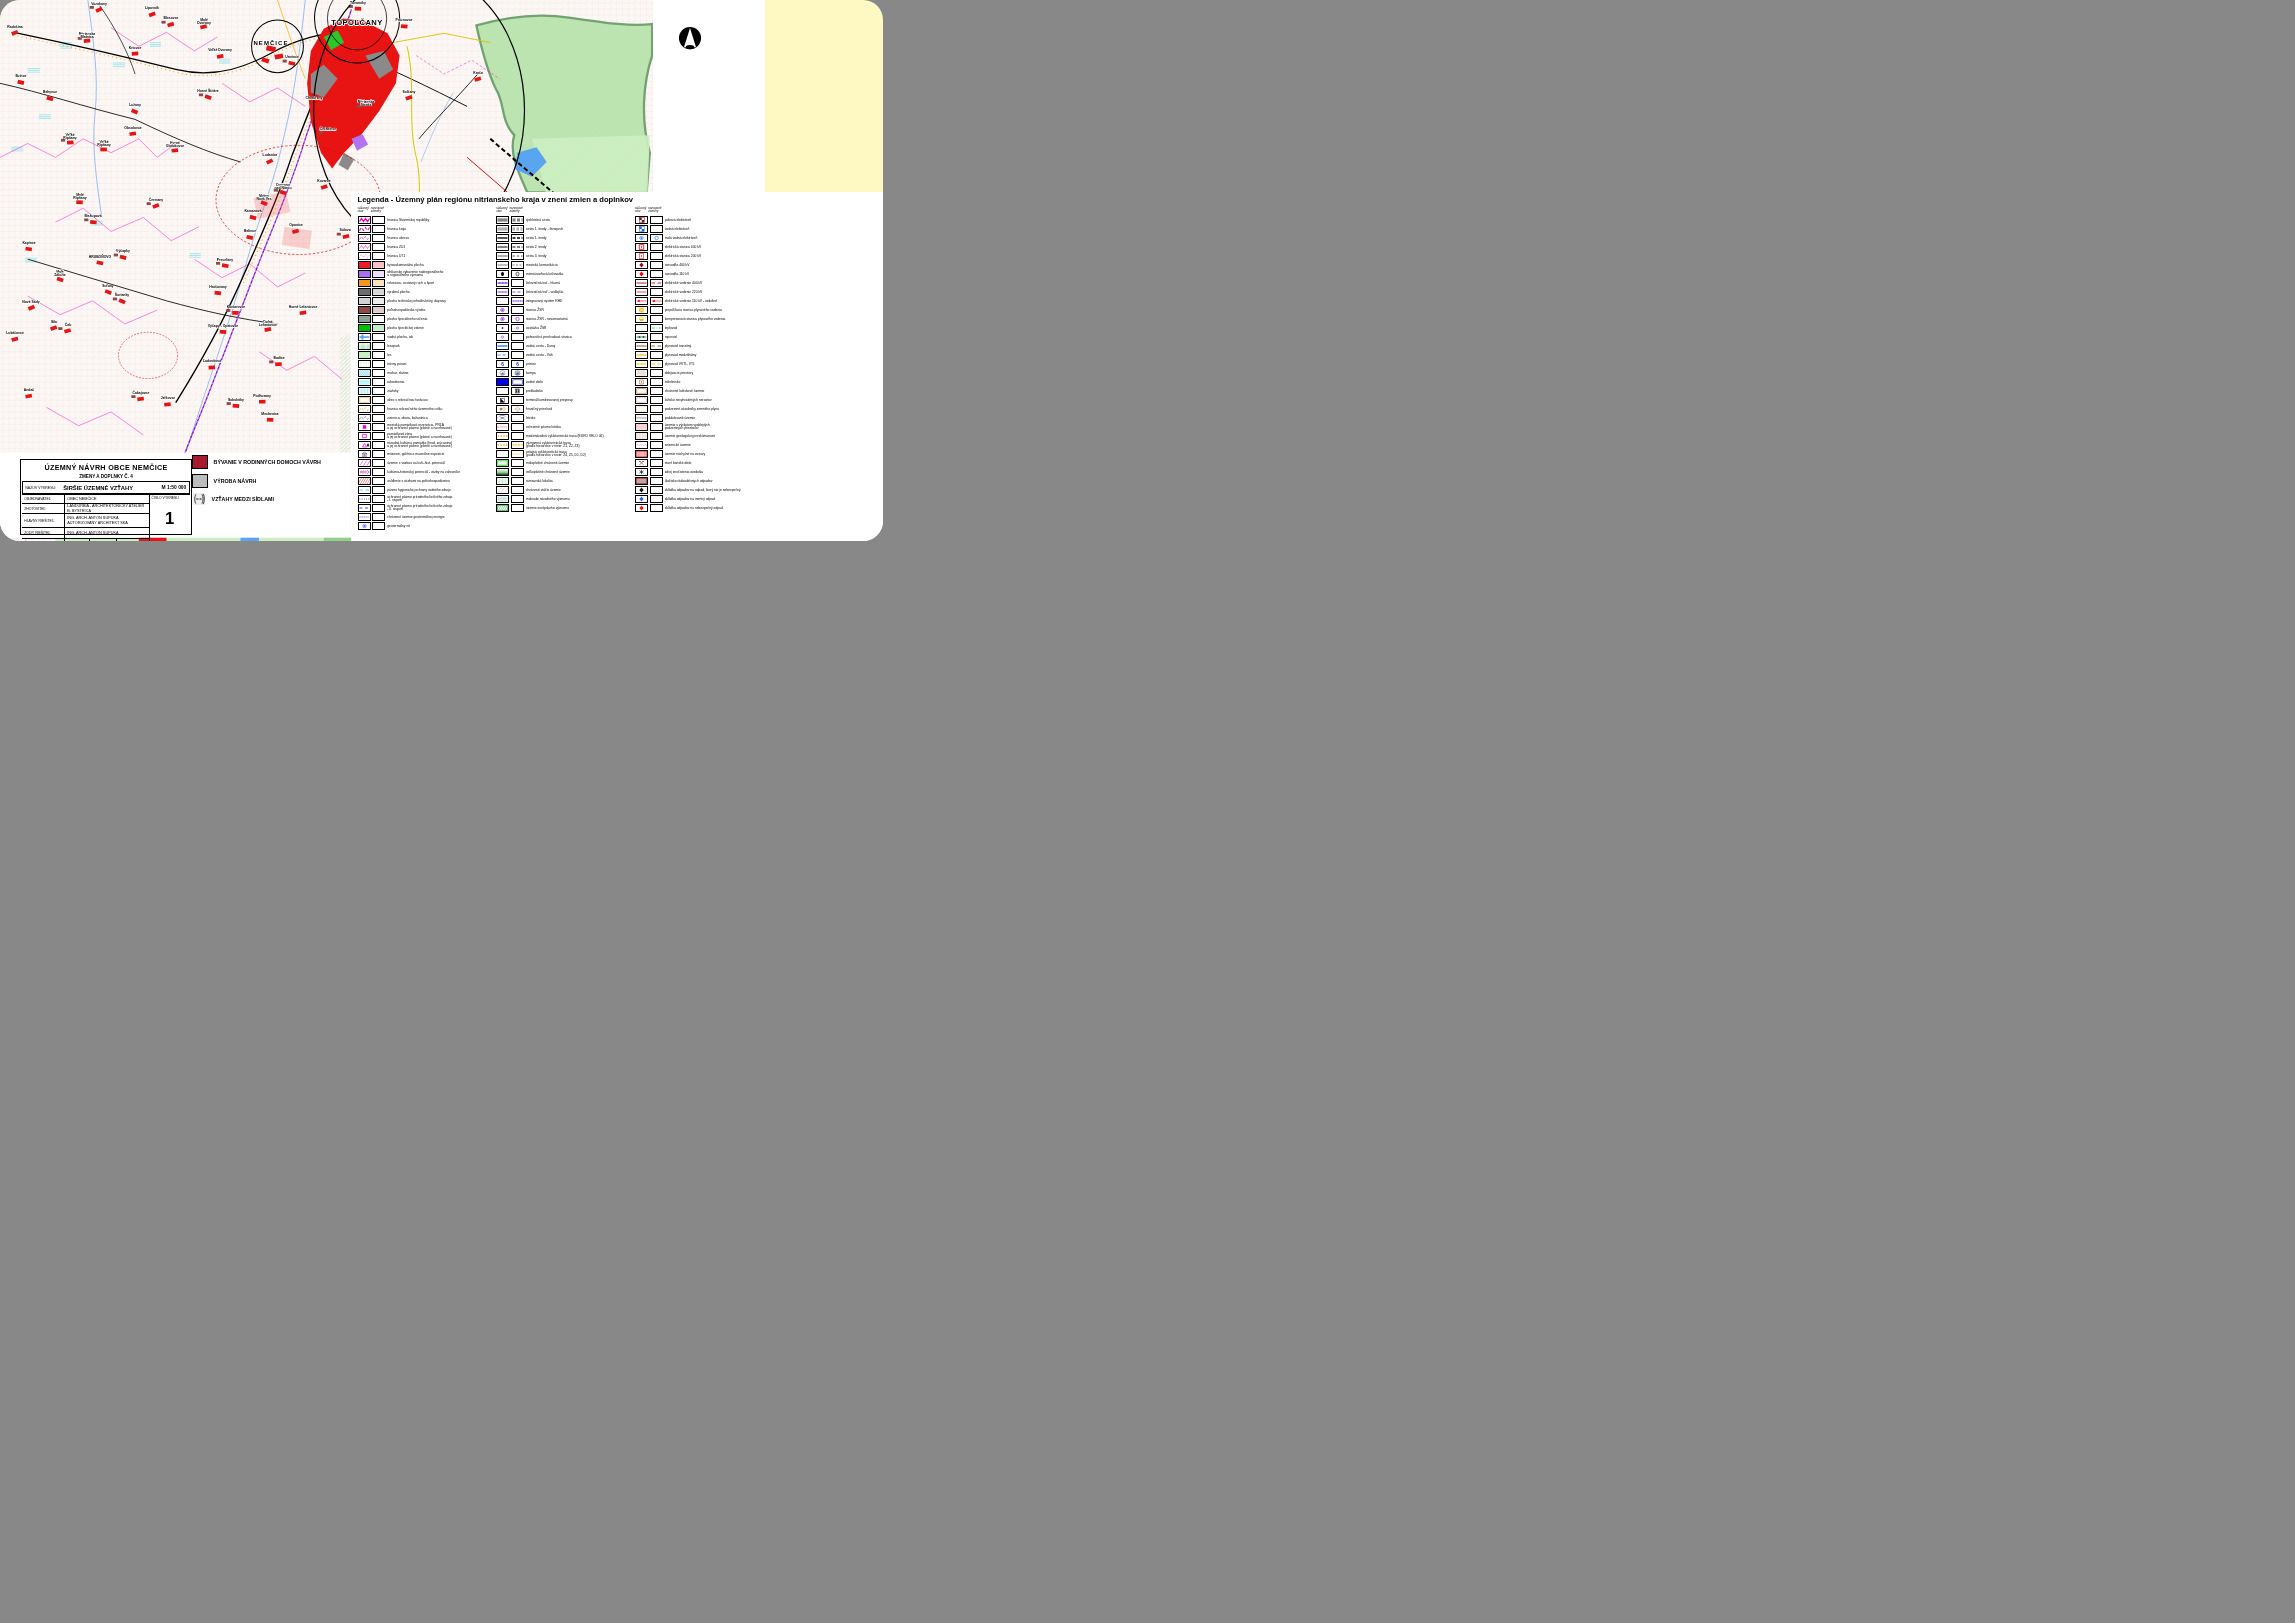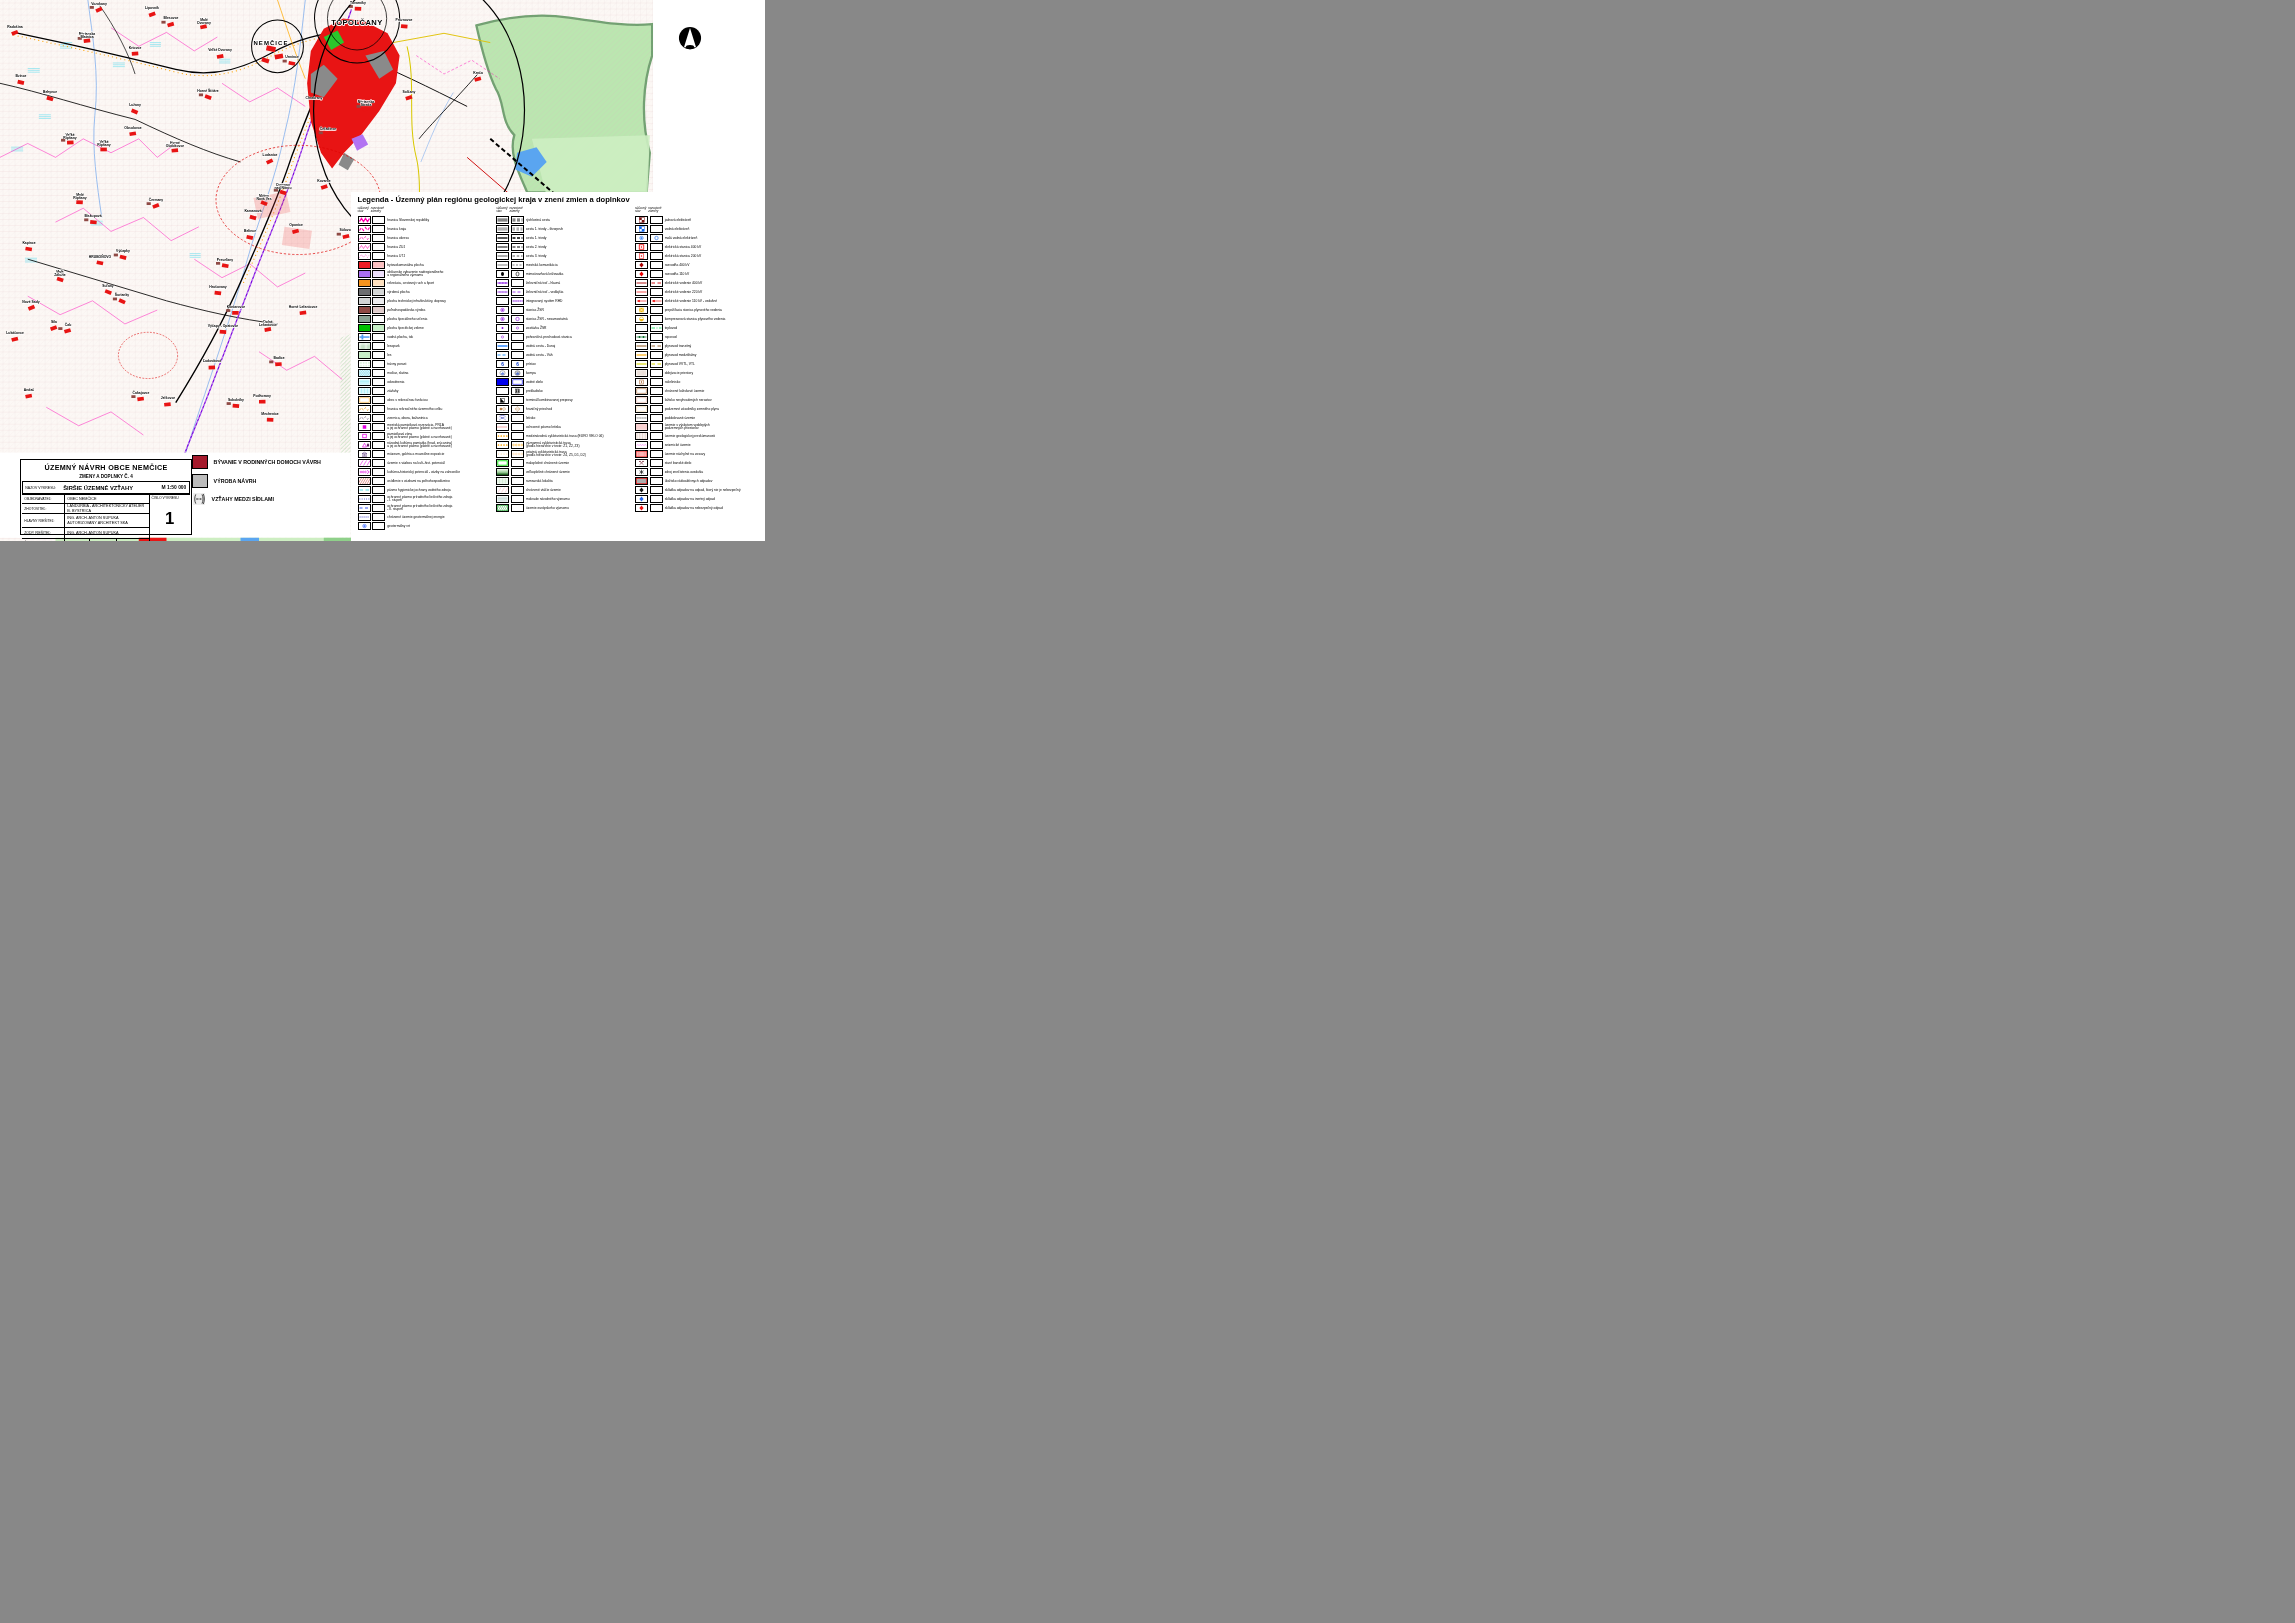--- a/index.html
+++ b/index.html
@@ -1,17 +1,17 @@
 <!DOCTYPE html>
 <html style="font-size:7.4px"><head>
 <meta charset="utf-8">
 <style>
   html,body{margin:0;padding:0;background:#888;}
-  #sheet{position:relative;width:765px;height:541px;background:#fef9c3;overflow:hidden;
-         font-family:"Liberation Sans","DejaVu Sans",sans-serif;}
+  #sheet{position:relative;width:883px;height:541px;background:#fef9c3;overflow:hidden;
+         font-family:"Liberation Sans","DejaVu Sans",sans-serif;border-radius:20px;}
   #mapsvg{position:absolute;left:0;top:0;width:765px;height:541px;}
   #maplabels{position:absolute;left:0;top:0;width:765px;height:541px;pointer-events:none;}
   .ml{position:absolute;transform:translate(-50%,-50%);font-weight:bold;color:#000;
       white-space:pre-line;text-align:center;line-height:1.02;
       text-shadow:0.5px 0.5px 0 #fff,-0.5px -0.5px 0 #fff,0.5px -0.5px 0 #fff,-0.5px 0.5px 0 #fff,0 0 1.4px #fff;}
   .s1{font-size:3.4px;}
   .s2{font-size:6px;letter-spacing:.18em;}
   .s3{font-size:7.6px;letter-spacing:.06em;}
   
   #legend{position:absolute;left:351px;top:192px;right:0;bottom:0;background:#fff;padding:2.8px 0 0 6.5px;}
@@ -337,21 +337,21 @@
       <div class="ml s1" style="left: 236px; top: 401px;">Sokolníky</div>
     </div>
 
   <svg id="north" viewBox="0 0 52 56">
     <circle cx="26" cy="26" r="24" fill="#000"></circle>
     <polygon points="26,4 13,46 39,46" fill="#fff"></polygon>
     <ellipse cx="26" cy="45.5" rx="9" ry="4.6" fill="#000"></ellipse>
   </svg>
 
   <div id="legend">
-    <h1>Legenda - Územný plán regiónu geologickej kraja v znení zmien a doplnkov</h1>
+    <h1>Legenda - Územný plán regiónu nitrianskeho kraja v znení zmien a doplnkov</h1>
     <div class="lcols" id="lcols">
         <div class="lcol">
           <div class="lhead">
             <span>súčasný
 stav</span>
             <span>rozvojové
 zámery</span>
           </div>
           <div class="litem">
             <span class="swbox">

